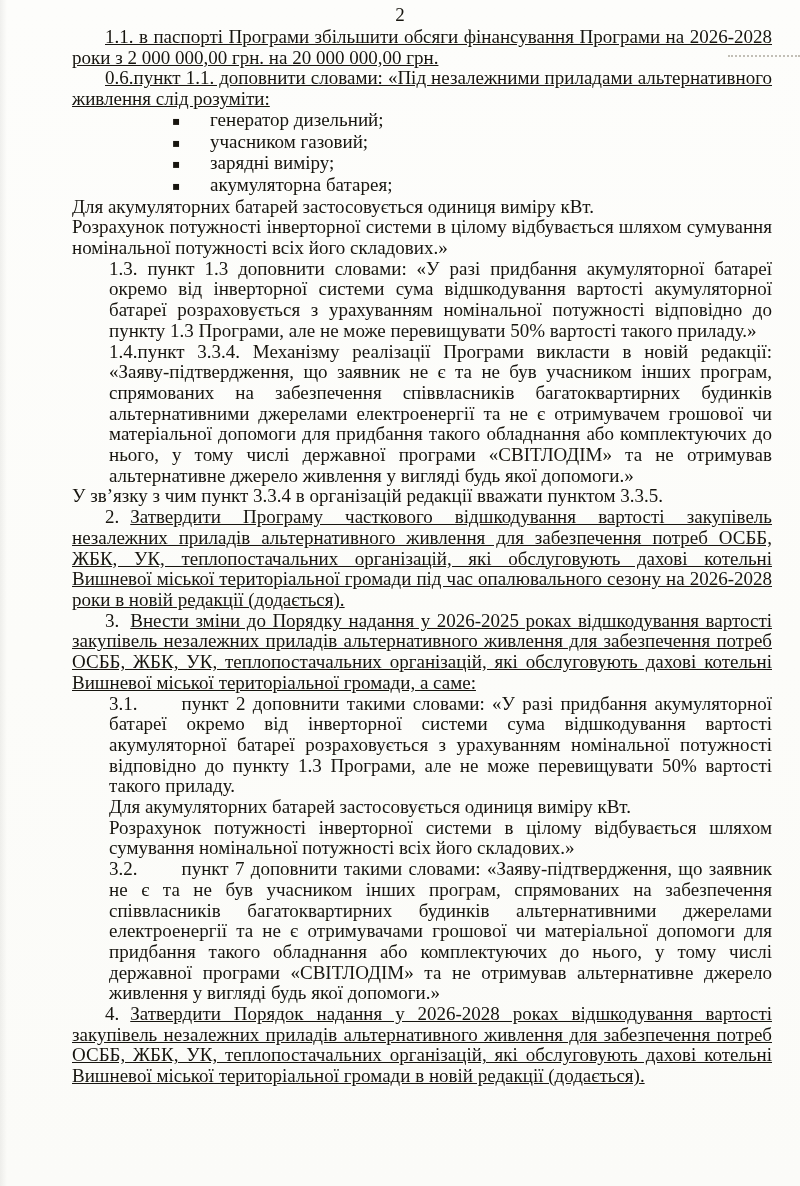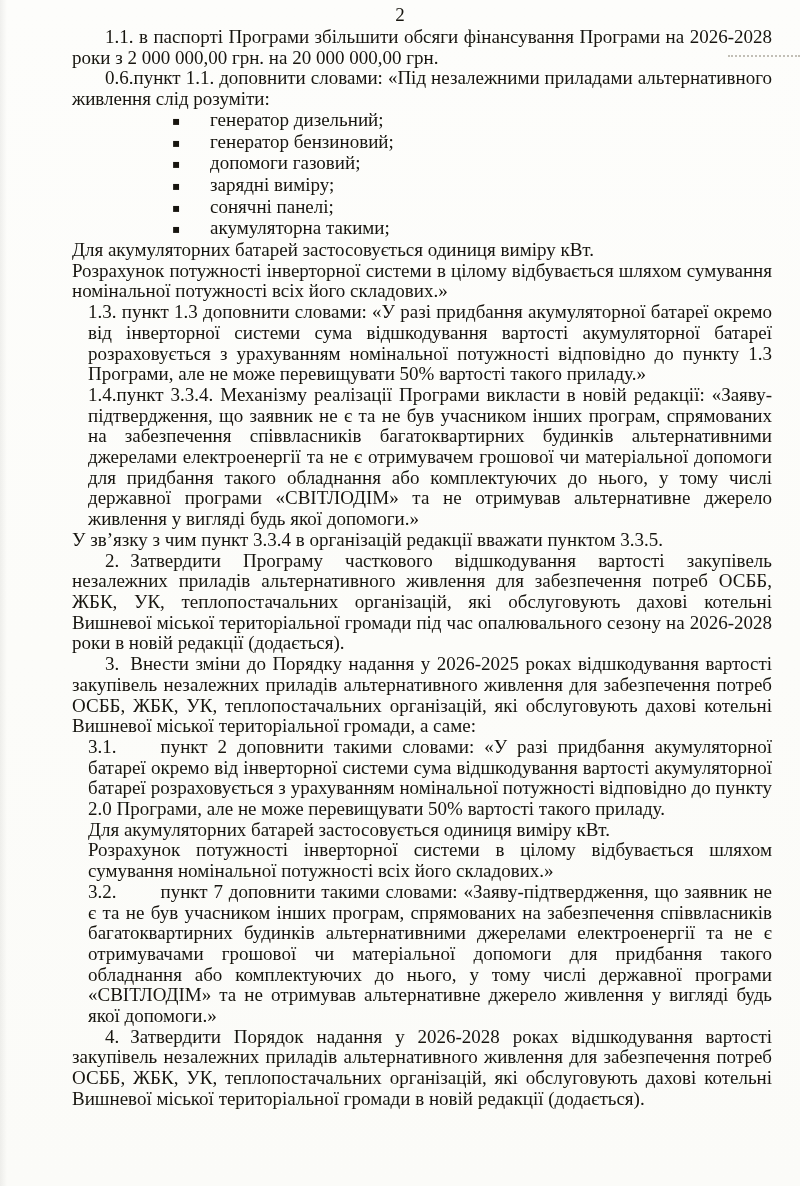--- a/index.html
+++ b/index.html
@@ -40,22 +40,22 @@
   }
   .body-text {
     margin: 1px 28px 0 72px;
     width: 700px;
     font-size: 19px;
     line-height: 20.7px;
     text-align: justify;
     text-justify: inter-word;
   }
   .para { margin: 0; padding: 0; }
-  .indent { text-indent: 33px; }
-  .block  { margin-left: 16px; }
+  .indent { text-indent: 33px; text-decoration: underline; }
+  .block  { margin-left: 37px; }
   .pnum {
     display: inline-block;
     padding-right: 11px;
     text-indent: 0;
   }
   .block .pnum { padding-right: 44px; }
   .bullet-item { margin-left: 100px; }
   .bullet-marker {
     display: inline-block;
     width: 38px;
@@ -73,40 +73,38 @@
 
   <div class="page-number">2</div>
 
   <div class="body-text">
 
     <p class="para indent">1.1. в паспорті Програми збільшити обсяги фінансування Програми на 2026-2028 роки з 2&nbsp;000&nbsp;000,00 грн. на 20&nbsp;000&nbsp;000,00 грн.</p>
 
     <p class="para indent">0.6.пункт 1.1. доповнити словами: «Під незалежними приладами альтернативного живлення слід розуміти:</p>
 
     <div class="bullet-item"><span class="bullet-marker">▪</span><span>генератор дизельний;</span></div>
-    <div class="bullet-item"><span class="bullet-marker">▪</span><span>генератор бензиновий;</span></div>
-    <div class="bullet-item"><span class="bullet-marker">▪</span><span>допомоги газовий;</span></div>
+    <div class="bullet-item"><span class="bullet-marker">▪</span><span>учасником газовий;</span></div>
     <div class="bullet-item"><span class="bullet-marker">▪</span><span>зарядні виміру;</span></div>
-    <div class="bullet-item"><span class="bullet-marker">▪</span><span>сонячні панелі;</span></div>
-    <div class="bullet-item"><span class="bullet-marker">▪</span><span>акумуляторна такими;</span></div>
+    <div class="bullet-item"><span class="bullet-marker">▪</span><span>акумуляторна батарея;</span></div>
 
     <p class="para">Для акумуляторних батарей застосовується одиниця виміру кВт.</p>
     <p class="para">Розрахунок потужності інверторної системи в цілому відбувається шляхом сумування номінальної потужності всіх його складових.»</p>
 
     <p class="para block">1.3. пункт 1.3 доповнити словами: «У разі придбання акумуляторної батареї окремо від інверторної системи сума відшкодування вартості акумуляторної батареї розраховується з урахуванням номінальної потужності відповідно до пункту 1.3 Програми, але не може перевищувати 50% вартості такого приладу.»</p>
 
     <p class="para block">1.4.пункт 3.3.4. Механізму реалізації Програми викласти в новій редакції: «Заяву-підтвердження, що заявник не є та не був учасником інших програм, спрямованих на забезпечення співвласників багатоквартирних будинків альтернативними джерелами електроенергії та не є отримувачем грошової чи матеріальної допомоги для придбання такого обладнання або комплектуючих до нього, у тому числі державної програми «СВІТЛОДІМ» та не отримував альтернативне джерело живлення у вигляді будь якої допомоги.»</p>
 
     <p class="para">У зв’язку з чим пункт 3.3.4 в організацій редакції вважати пунктом 3.3.5.</p>
 
     <p class="para indent"><span class="pnum">2.</span><span>Затвердити Програму часткового відшкодування вартості закупівель незалежних приладів альтернативного живлення для забезпечення потреб ОСББ, ЖБК, УК, теплопостачальних організацій, які обслуговують дахові котельні Вишневої міської територіальної громади під час опалювального сезону на 2026-2028 роки в новій редакції (додається).</span></p>
 
     <p class="para indent"><span class="pnum">3.</span><span>Внести зміни до Порядку надання у 2026-2025 роках відшкодування вартості закупівель незалежних приладів альтернативного живлення для забезпечення потреб ОСББ, ЖБК, УК, теплопостачальних організацій, які обслуговують дахові котельні Вишневої міської територіальної громади, а саме:</span></p>
 
-    <p class="para block"><span class="pnum">3.1.</span><span>пункт 2 доповнити такими словами: «У разі придбання акумуляторної батареї окремо від інверторної системи сума відшкодування вартості акумуляторної батареї розраховується з урахуванням номінальної потужності відповідно до пункту 2.0 Програми, але не може перевищувати 50% вартості такого приладу.</span></p>
+    <p class="para block"><span class="pnum">3.1.</span><span>пункт 2 доповнити такими словами: «У разі придбання акумуляторної батареї окремо від інверторної системи сума відшкодування вартості акумуляторної батареї розраховується з урахуванням номінальної потужності відповідно до пункту 1.3 Програми, але не може перевищувати 50% вартості такого приладу.</span></p>
 
     <p class="para block">Для акумуляторних батарей застосовується одиниця виміру кВт.</p>
     <p class="para block">Розрахунок потужності інверторної системи в цілому відбувається шляхом сумування номінальної потужності всіх його складових.»</p>
 
     <p class="para block"><span class="pnum">3.2.</span><span>пункт 7 доповнити такими словами: «Заяву-підтвердження, що заявник не є та не був учасником інших програм, спрямованих на забезпечення співвласників багатоквартирних будинків альтернативними джерелами електроенергії та не є отримувачами грошової чи матеріальної допомоги для придбання такого обладнання або комплектуючих до нього, у тому числі державної програми «СВІТЛОДІМ» та не отримував альтернативне джерело живлення у вигляді будь якої допомоги.»</span></p>
 
     <p class="para indent"><span class="pnum">4.</span><span>Затвердити Порядок надання у 2026-2028 роках відшкодування вартості закупівель незалежних приладів альтернативного живлення для забезпечення потреб ОСББ, ЖБК, УК, теплопостачальних організацій, які обслуговують дахові котельні Вишневої міської територіальної громади в новій редакції (додається).</span></p>
 
   </div>
 </div>

